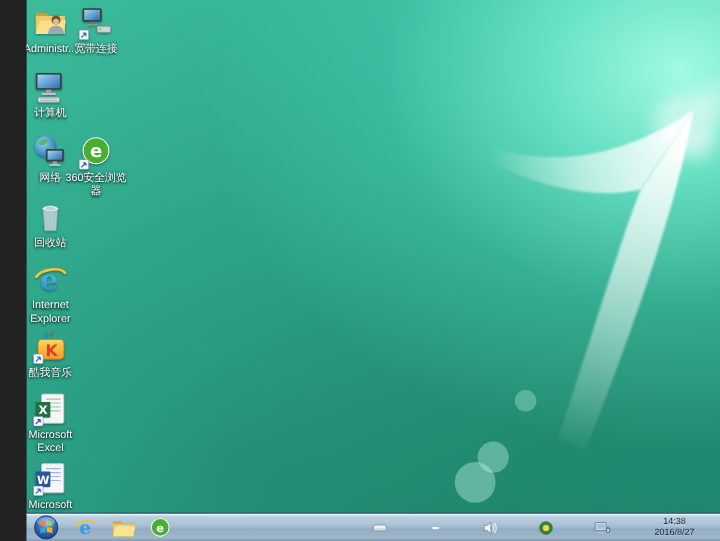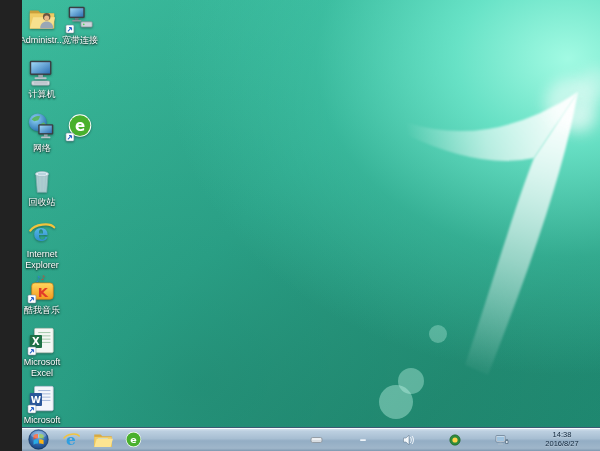--- a/index.html
+++ b/index.html
@@ -174,20 +174,21 @@
   <div class="dicon" style="left:30px;top:112px">
     <div class="art">
       <svg viewBox="0 0 32 32">
         <circle cx="16" cy="14.5" r="12" fill="#fff"></circle>
         <circle cx="16" cy="14.5" r="11" fill="#49b02d"></circle>
         <text x="16" y="20.5" font-size="16" font-weight="bold" fill="#ffffff" text-anchor="middle" font-family="DejaVu Sans, sans-serif">e</text>
         <rect x="1" y="22.5" width="8.5" height="8.5" rx="1.2" fill="#fff" stroke="#7d94a8" stroke-width="0.6"></rect>
         <path d="M3 29.2 L7 25.2 M7 25.2 h-2.7 M7 25.2 v2.7" stroke="#2a62c9" stroke-width="1.1" fill="none"></path>
       </svg>
     </div>
+    <div class="lbl">360安全浏览器</div>
   </div>
 
   <div class="dicon" style="left:-8px;top:166px">
     <div class="art">
       <svg viewBox="0 0 32 32">
         <path d="M9.5 8.5h13L21 28H11z" fill="#cfe3ea" opacity="0.8" stroke="#9db7c2" stroke-width="0.8"></path>
         <path d="M12 11l1 15M16 11.5v15M20 11l-1 15" stroke="#a7c2cd" stroke-width="1" fill="none" opacity="0.9"></path>
         <ellipse cx="16" cy="8.5" rx="7" ry="2.6" fill="#e8f3f8" stroke="#9db7c2" stroke-width="0.8"></ellipse>
         <ellipse cx="16" cy="8.5" rx="4.6" ry="1.5" fill="#b9d4de"></ellipse>
       </svg>

